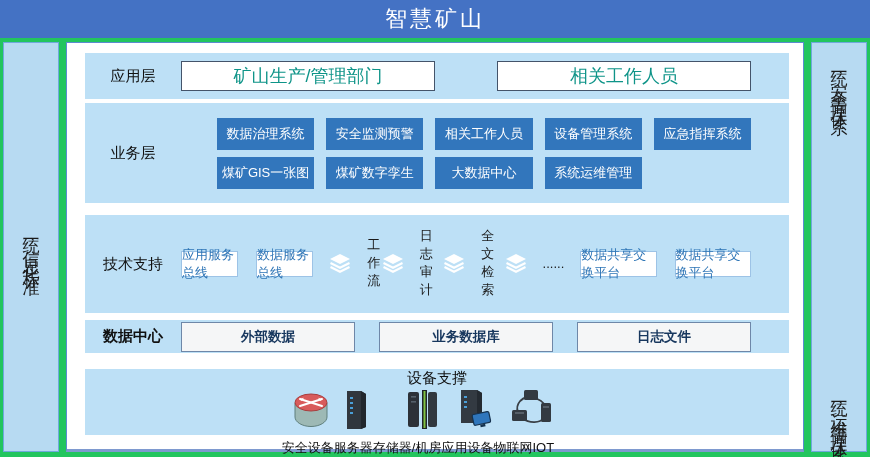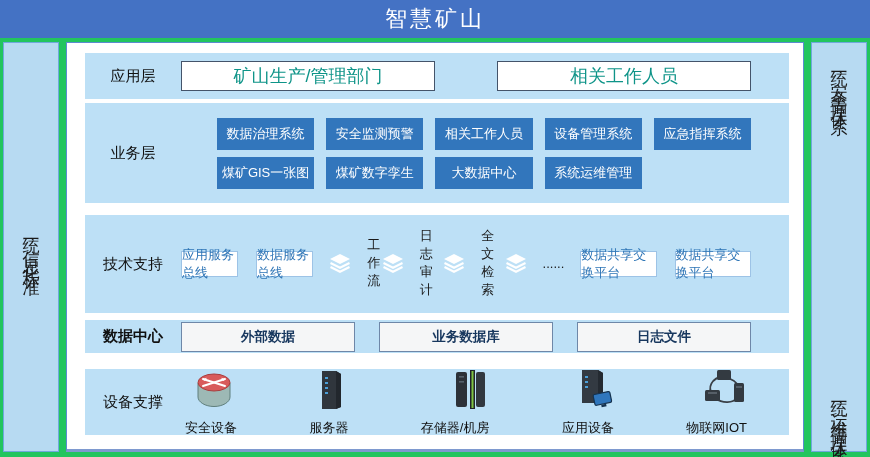--- a/index.html
+++ b/index.html
@@ -42,21 +42,21 @@
     color:#2E75B6; font-size:13px; display:flex; align-items:center; justify-content:center; }
   .svc-row { display:flex; justify-content:space-between; align-items:center; padding:0 8px; height:24px; }
   .svc-item { display:flex; align-items:center; gap:16px; font-size:13px; color:#1a1a1a; }
   .layers-icon { display:inline-flex; }
 
   .band.data { height:33px; margin-bottom:16px;font-weight:bold; }
   .data-boxes { display:flex; gap:24px; }
   .data-box { flex:1; height:30px; background:#F5F6F7; border:1px solid #6E87A8;
     color:#17375E; font-size:13.5px; display:flex; align-items:center; justify-content:center; }
 
-  .band.dev { height:66px; }
+  .band.dev { height:66px;flex-direction:column; }
   .dev-items { display:flex; justify-content:space-between; align-items:center; padding:0 4px; }
   .dev-item { display:flex; flex-direction:column; align-items:flex-end; gap:9px;
     font-size:13px; color:#111; }
   .dev-icon { height:42px; display:flex; align-items:flex-end; }
 </style>
 </head>
 <body>
 
 <div class="screen">
 

